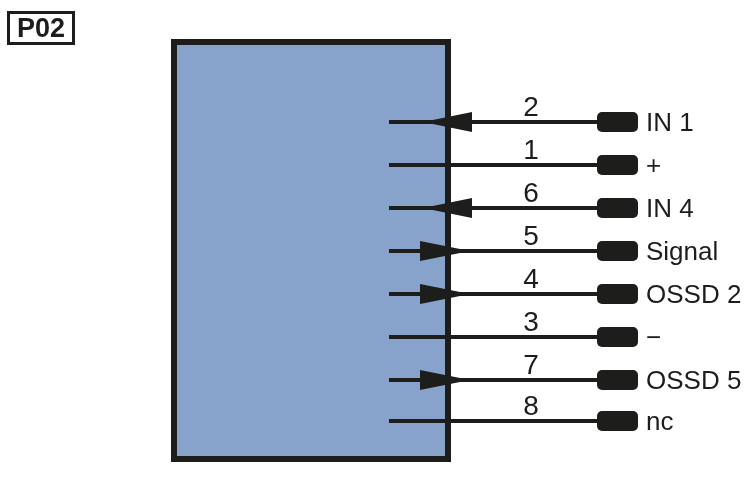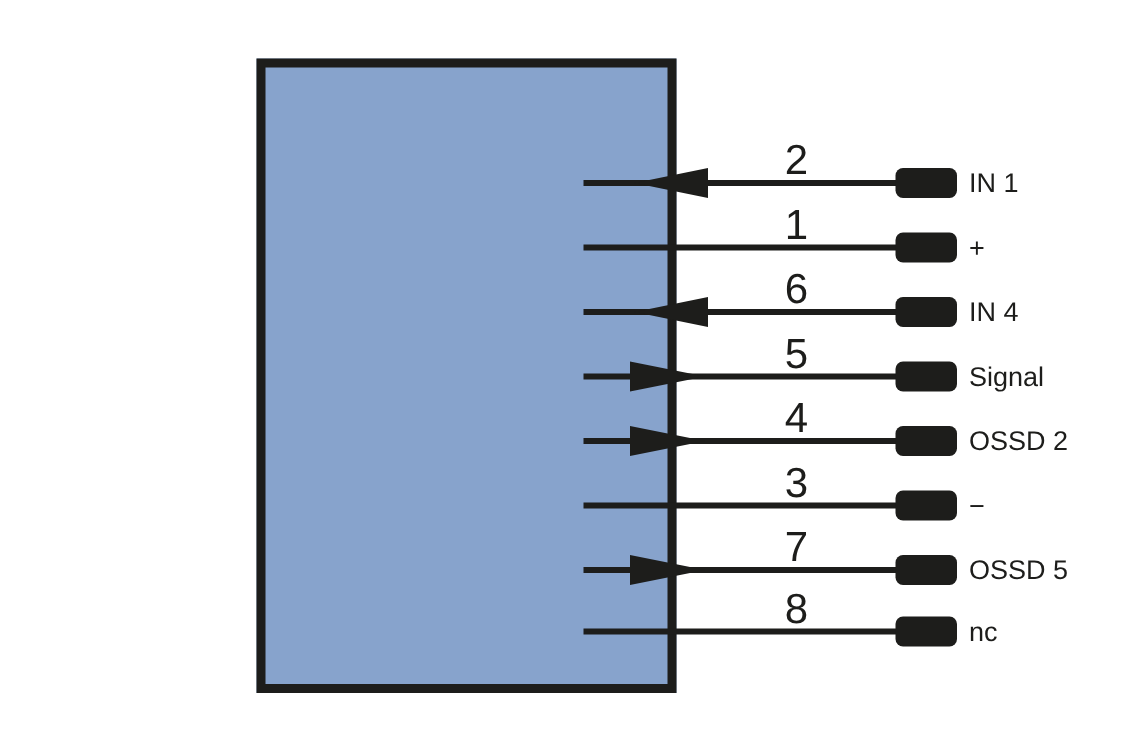--- a/index.html
+++ b/index.html
@@ -92,30 +92,33 @@
     top: -10px;
     width: 41px;
     height: 20px;
     border-radius: 5px;
     background: var(--ink);
   }
   .lbl {
     position: absolute;
     left: 646px;
     top: -13px;
-    font-size: 18px;
+    font-size: 26px;
     line-height: 26px;
     color: var(--ink);
     white-space: nowrap;
   }
 </style>
 </head>
 <body>
 
 <div class="stage">
+  <div class="badge">
+    <span class="badge-text">P02</span>
+  </div>
   <div class="device"></div>
   <div id="pins">
   <div class="pin dir-in" style="top: 122px;">
     <div class="wire"></div>
     <div class="arrow"></div>
     <div class="num">2</div>
     <div class="pad"></div>
     <div class="lbl">IN 1</div>
   </div>
 

